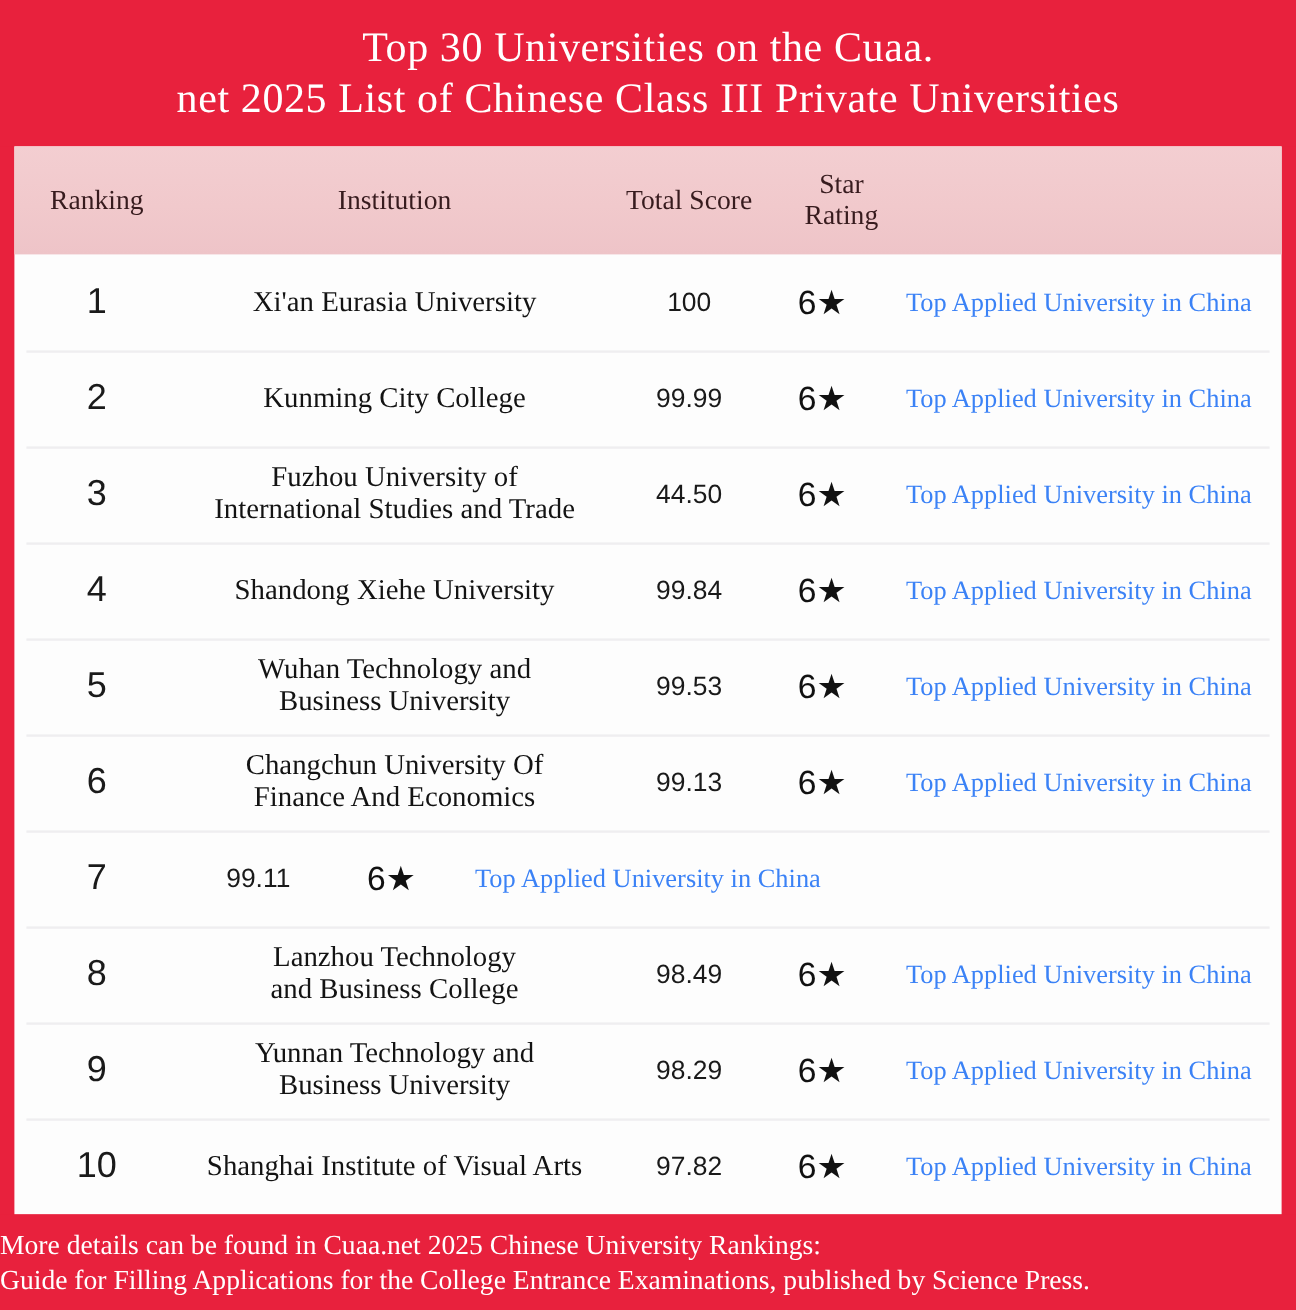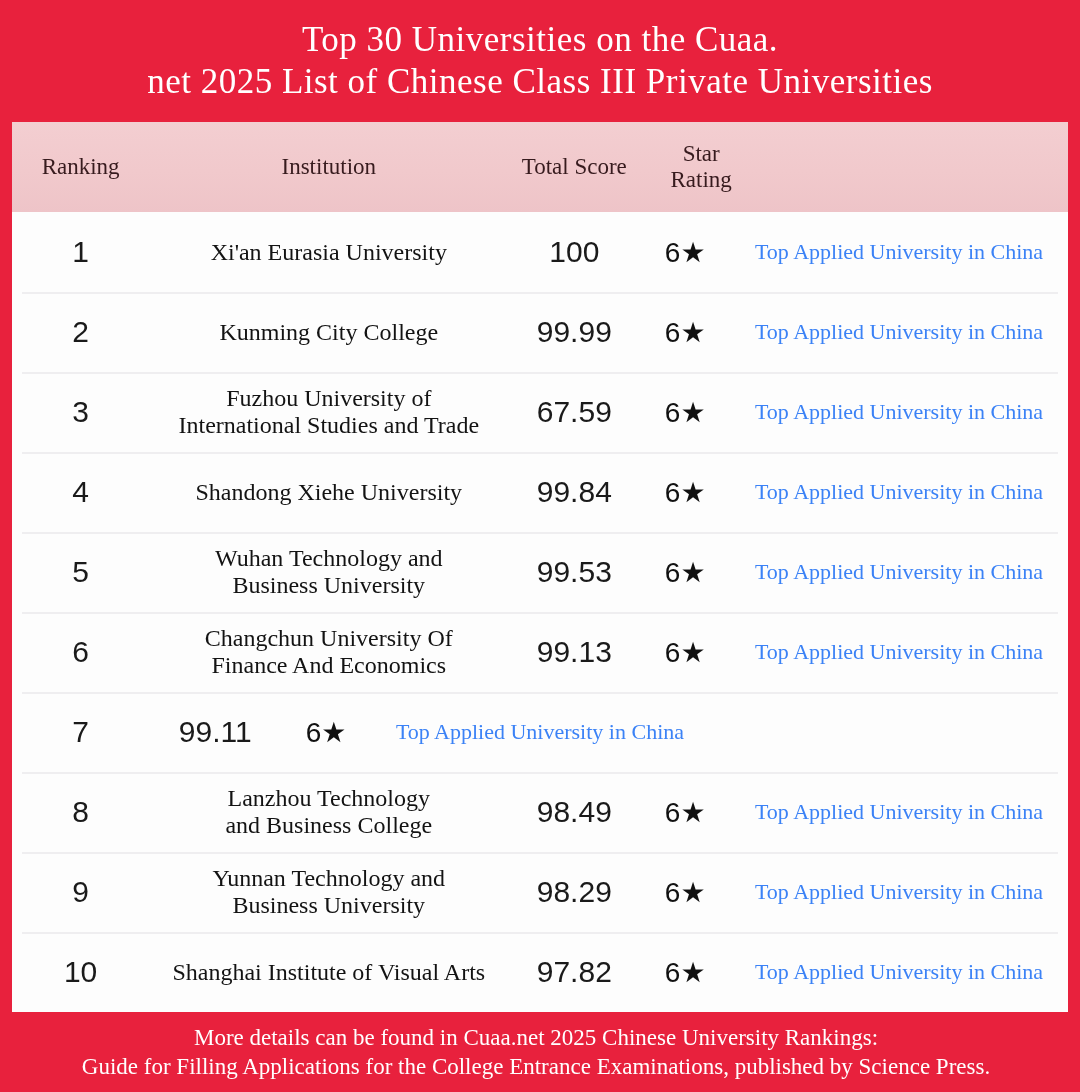--- a/index.html
+++ b/index.html
@@ -77,42 +77,42 @@
     color: #1a1a1a;
   }
   .cell.inst {
     font-size: 24px;
     line-height: 27px;
     color: #131313;
     white-space: pre-line;
   }
   .cell.score {
     font-family: "Liberation Sans", sans-serif;
-    font-size: 30px;
+    font-size: 22px;
     color: #1a1a1a;
   }
   .cell.star {
     font-family: "Liberation Sans", sans-serif;
     font-size: 28px;
     color: #111111;
     white-space: nowrap;
   }
   .cell.level {
     font-size: 22px;
     color: #3b82f6;
   }
 
   
   .footer {
     height: 80px;
     background: #e8213d;
     display: flex;
     flex-direction: column;
     justify-content: center;
-    align-items: center;
+    align-items: flex-start;
     padding-right: 8px;
     text-align: right;
   }
   .footer .footer-line {
     color: #ffffff;
     font-size: 23px;
     line-height: 29px;
   }
 </style>
 </head>
@@ -145,21 +145,21 @@
     <div class="cell inst  col-inst">Kunming City College</div>
     <div class="cell score col-score">99.99</div>
     <div class="cell star  col-star">6★</div>
     <div class="cell level col-level">Top Applied University in China</div>
   </div>
 
   <div class="row">
     <div class="cell rank  col-rank">3</div>
     <div class="cell inst  col-inst">Fuzhou University of
 International Studies and Trade</div>
-    <div class="cell score col-score">67.59</div>
+    <div class="cell score col-score">44.50</div>
     <div class="cell star  col-star">6★</div>
     <div class="cell level col-level">Top Applied University in China</div>
   </div>
 
   <div class="row">
     <div class="cell rank  col-rank">4</div>
     <div class="cell inst  col-inst">Shandong Xiehe University</div>
     <div class="cell score col-score">99.84</div>
     <div class="cell star  col-star">6★</div>
     <div class="cell level col-level">Top Applied University in China</div>

